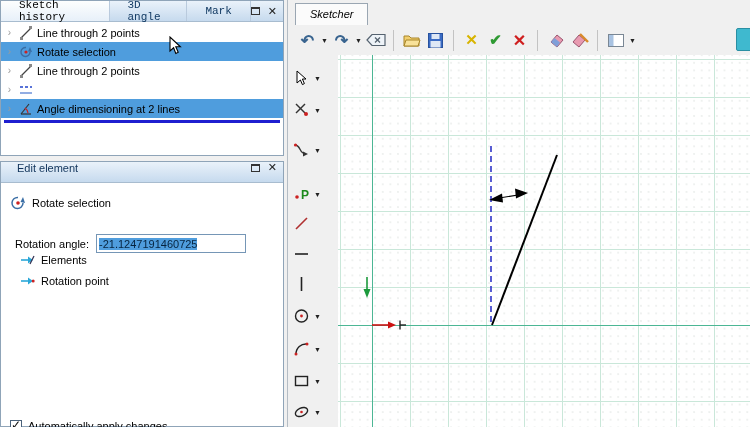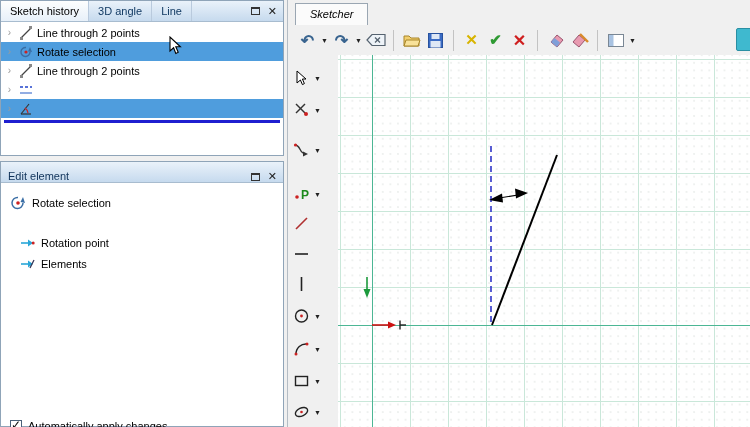--- a/index.html
+++ b/index.html
@@ -5,34 +5,34 @@
   * { margin:0; padding:0; box-sizing:border-box; }
   body { font-family:"Liberation Sans", sans-serif; background:#f0f0f0; }
   .app { position:relative; width:750px; height:427px; background:#f0f0f0; overflow:hidden; font-size:11px; color:#000; }
 
   
   .panel { position:absolute; left:0; width:284px; border:1px solid #8fa4b8; background:#fff; }
   .history-panel { top:0; height:156px; }
   .edit-panel { top:161px; height:266px; }
 
   .tabbar { display:flex; align-items:stretch; height:21px; background:linear-gradient(#eaf2fa,#c6daee); border-bottom:1px solid #a8bccf; }
-  .tabbar .tab { display:flex; align-items:center; padding:0 9px; color:#123a63; border-right:1px solid #b9cadd; cursor:default; }
+  .tabbar .tab { display:flex; align-items:center; padding:0 18px; color:#123a63; border-right:1px solid #b9cadd; cursor:default;font-family:Liberation Mono, monospace; }
   .tabbar .tab.active { background:linear-gradient(#fdfefe,#e7f0f9); color:#000; }
   .winbtns { margin-left:auto; display:flex; align-items:center; gap:8px; padding-right:6px; }
   .btn-max { width:9px; height:8px; border:1px solid #333; border-top-width:2px; }
   .btn-close { font-size:11px; color:#222; line-height:1; }
 
   .history-list { padding-top:1px; }
   .hrow { display:flex; align-items:center; height:19px; padding-left:3px; gap:3px; }
   .hrow.selected { background:#4f9ddd; }
   .expander { width:11px; color:#9a9a9a; font-size:10px; text-align:center; }
   .hicon { width:16px; height:14px; display:flex; align-items:center; justify-content:center; }
   .insert-bar { height:3px; background:#1f1fd0; margin:2px 3px 0 3px; }
 
-  .titlebar { display:flex; align-items:flex-end; height:21px; background:linear-gradient(#eaf2fa,#c6daee); border-bottom:1px solid #a8bccf; padding-left:7px; color:#10335a; }
+  .titlebar { display:flex; align-items:flex-start; height:21px; background:linear-gradient(#eaf2fa,#c6daee); border-bottom:1px solid #a8bccf; padding-left:16px; color:#10335a; }
   .edit-body { position:relative; height:243px; }
   .op-row { display:flex; align-items:center; gap:6px; margin:13px 0 0 9px; }
   .angle-row { display:flex; align-items:center; margin:24px 0 0 14px; }
   .angle-row label { width:81px; }
   .textbox { width:150px; height:19px; border:1px solid #7596b6; background:#fff; display:flex; align-items:center; padding:0 2px; overflow:hidden; }
   .textbox .sel { background:#4f9ddd; color:#06243f; white-space:nowrap; }
   .link-row { display:flex; align-items:center; gap:6px; margin-left:18px; }
   .link-row.first { margin-top:26px; }
   .link-row + .link-row { margin-top:7px; }
   .check-row { position:absolute; left:9px; bottom:7px; display:flex; align-items:center; gap:6px; }
@@ -74,21 +74,21 @@
 </style>
 </head>
 <body>
 
 <div class="app">
 
   <section class="panel history-panel">
     <div class="tabbar">
       <div class="tab active">Sketch history</div>
       <div class="tab">3D angle</div>
-      <div class="tab">Line</div>
+      <div class="tab">Mark</div>
       <div class="winbtns">
         <span class="btn-max"></span>
         <span class="btn-close">✕</span>
       </div>
     </div>
     <div class="history-list">
 
       <div class="hrow">
         <span class="expander">›</span>
         <span class="hicon">
@@ -137,20 +137,21 @@
 
       <div class="hrow selected">
         <span class="expander">›</span>
         <span class="hicon">
           <svg width="14" height="14">
               <line x1="2" y1="12" x2="12" y2="12" stroke="#333" stroke-width="1.2"></line>
               <line x1="2" y1="12" x2="10" y2="2" stroke="#333" stroke-width="1.2"></line>
               <path d="M9,11 A7,7 0 0 0 6,6" fill="none" stroke="#cc2222" stroke-width="1.2"></path>
             </svg>
         </span>
+        <span>Angle dimensioning at 2 lines</span>
       </div>
 
       <div class="insert-bar"></div>
     </div>
   </section>
 
   <section class="panel edit-panel">
     <div class="titlebar">
       <span>Edit element</span>
       <div class="winbtns">
@@ -163,41 +164,47 @@
         <span class="hicon">
           <svg width="16" height="16">
               <path d="M13,8 A5.5,5.5 0 1 1 8,2.5" fill="none" stroke="#3a6ea5" stroke-width="1.5"></path>
               <polygon points="13,2 15,8 10.5,7" fill="#3a6ea5"></polygon>
               <circle cx="8" cy="8" r="1.8" fill="#cc2222"></circle>
             </svg>
         </span>
         <span>Rotate selection</span>
       </div>
 
+      <div class="angle-row">
+        <label>Rotation angle:</label>
+        <div class="textbox">
+          <span class="sel">-21.1247191460725</span>
+        </div>
+      </div>
+
+      <div class="link-row">
+        <span class="hicon">
+          <svg width="15" height="12">
+              <line x1="1" y1="6" x2="9" y2="6" stroke="#2aa7d8" stroke-width="1.6"></line>
+              <polygon points="8,2.5 13,6 8,9.5" fill="#2aa7d8"></polygon>
+              <line x1="10" y1="10" x2="14" y2="2" stroke="#335" stroke-width="1.2"></line>
+            </svg>
+        </span>
+        <span>Elements</span>
+      </div>
 
       <div class="link-row first">
         <span class="hicon">
           <svg width="15" height="12">
               <line x1="1" y1="6" x2="9" y2="6" stroke="#2aa7d8" stroke-width="1.6"></line>
               <polygon points="8,2.5 13,6 8,9.5" fill="#2aa7d8"></polygon>
               <circle cx="13.2" cy="6" r="1.5" fill="#cc2222"></circle>
             </svg>
         </span>
         <span>Rotation point</span>
-      </div>
-
-      <div class="link-row">
-        <span class="hicon">
-          <svg width="15" height="12">
-              <line x1="1" y1="6" x2="9" y2="6" stroke="#2aa7d8" stroke-width="1.6"></line>
-              <polygon points="8,2.5 13,6 8,9.5" fill="#2aa7d8"></polygon>
-              <line x1="10" y1="10" x2="14" y2="2" stroke="#335" stroke-width="1.2"></line>
-            </svg>
-        </span>
-        <span>Elements</span>
       </div>
 
       <div class="check-row">
         <span class="checkbox">
             <span class="tick">✓</span>
           </span>
         <span>Automatically apply changes</span>
       </div>
     </div>
   </section>

